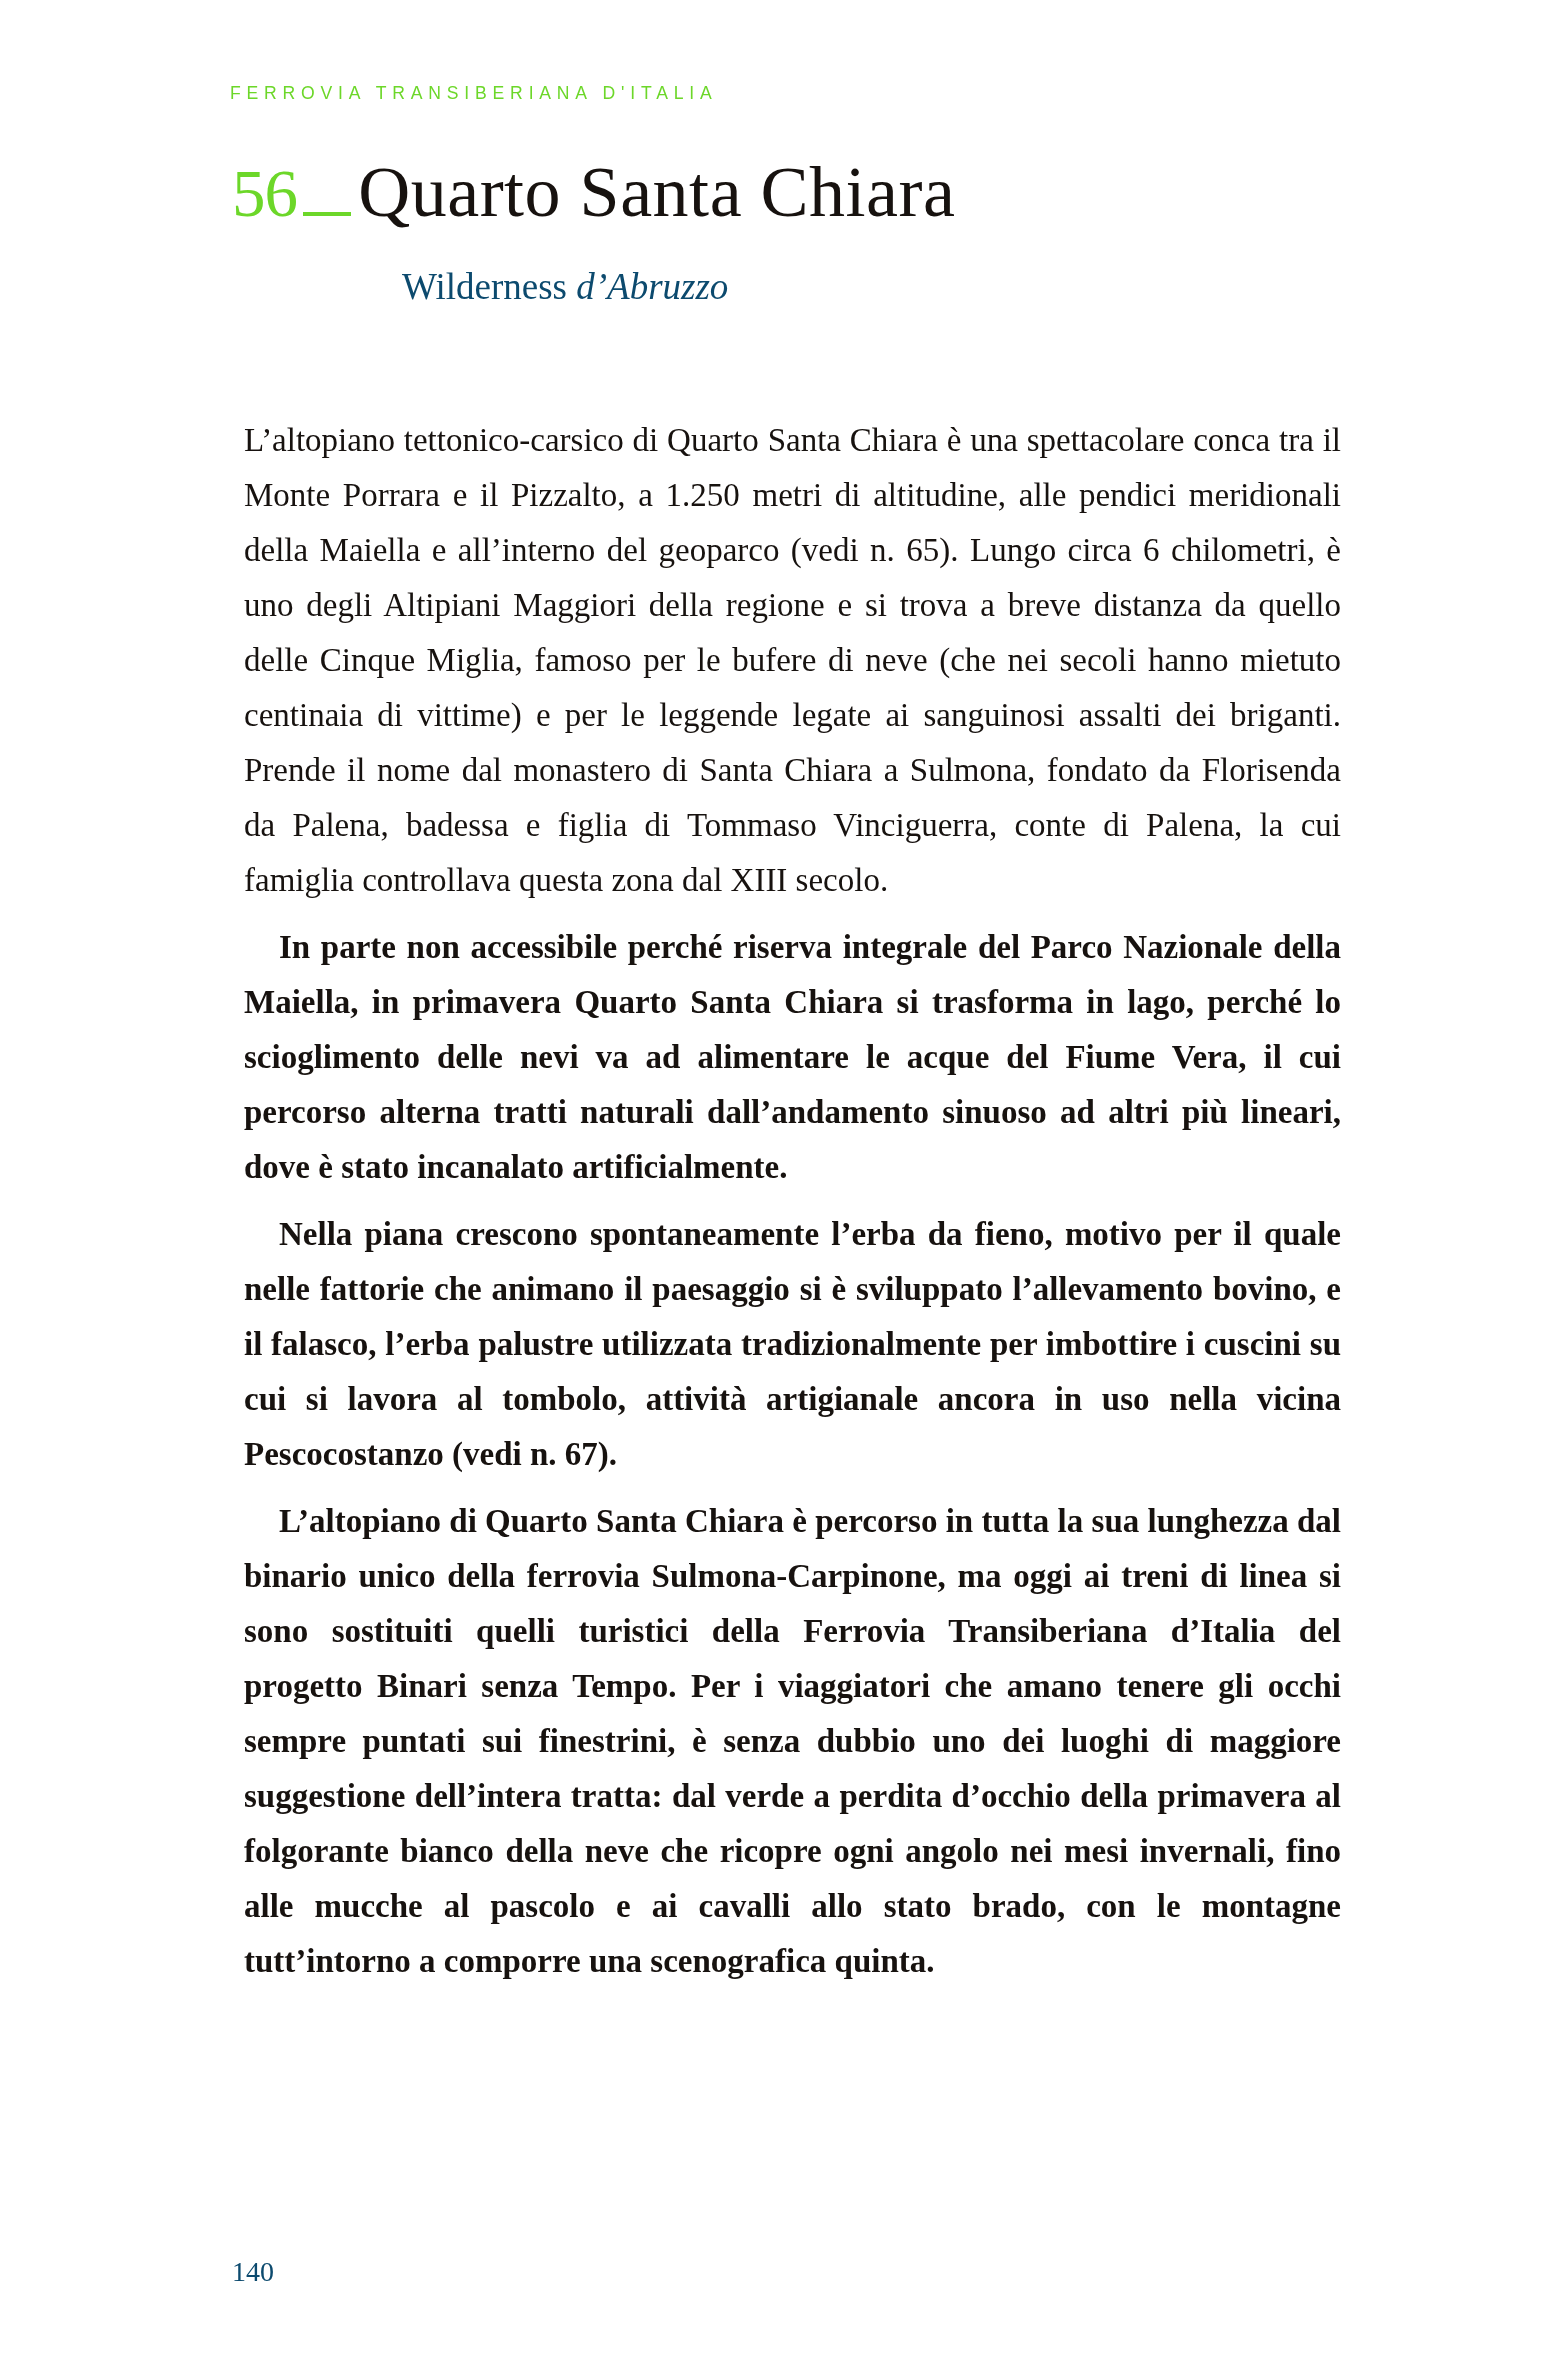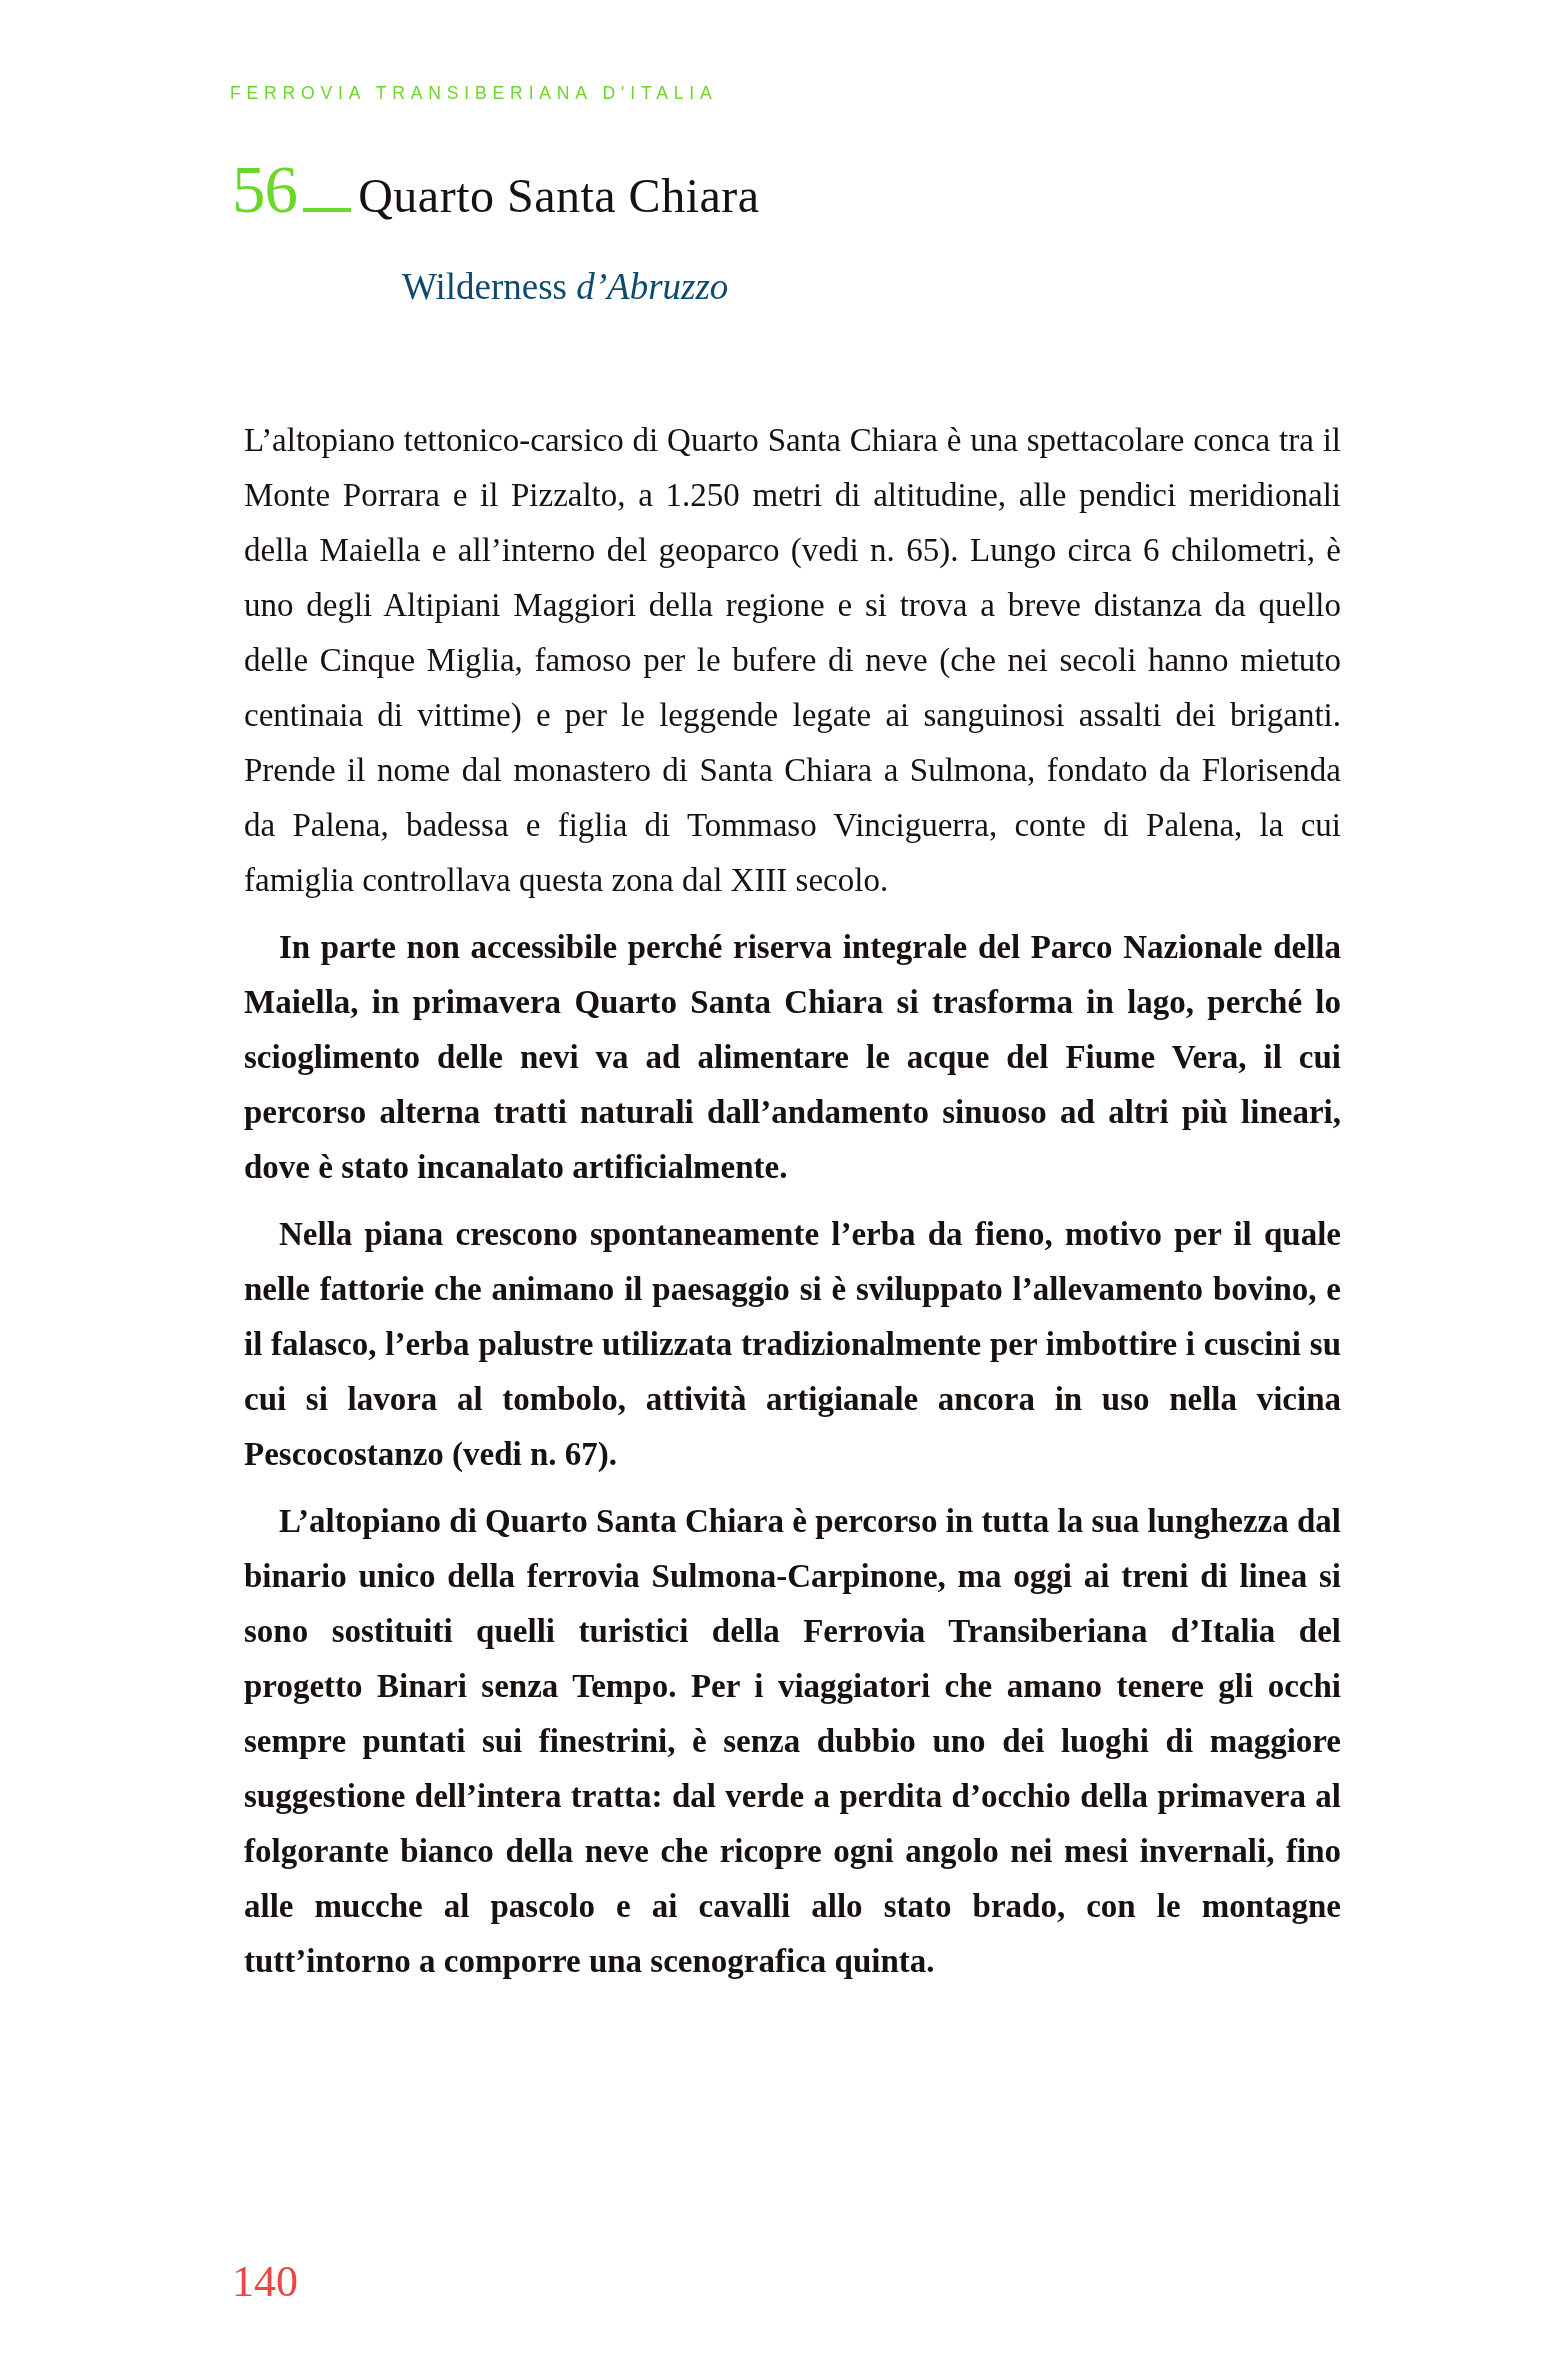--- a/index.html
+++ b/index.html
@@ -48,21 +48,21 @@
   .title-rule {
     display: inline-block;
     width: 48px;
     height: 3.7px;
     background: #6cd729;
     margin: 0 7.4px 3.7px 5.6px;
     flex: none;
   }
   .chapter-title {
     font-family: "Liberation Serif", "DejaVu Serif", serif;
-    font-size: 48px;
+    font-size: 72px;
     line-height: 1;
     color: #17120f;
     letter-spacing: 0.5px;
   }
 
   
   .subtitle {
     position: absolute;
     left: 402px;
     top: 265px;
@@ -90,22 +90,22 @@
     -webkit-hyphens: none;
     hyphens: none;
   }
   .para.indented { text-indent: 35px; font-weight: bold; }
 
   
   .folio {
     position: absolute;
     left: 232px;
     top: 2256px;
-    font-size: 44px;
-    color: #ef4444;
+    font-size: 28px;
+    color: #0c4a6e;
   }
 </style>
 </head>
 <body>
 
 <div class="page">
 
   <div class="running-header">FERROVIA TRANSIBERIANA D'ITALIA</div>
 
   <div class="title-row">

